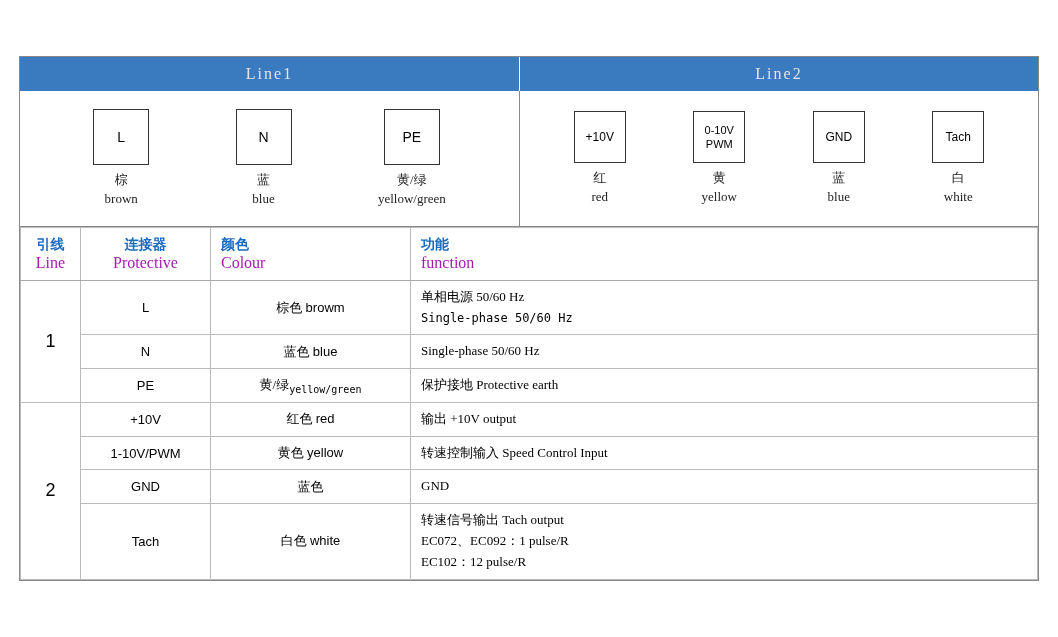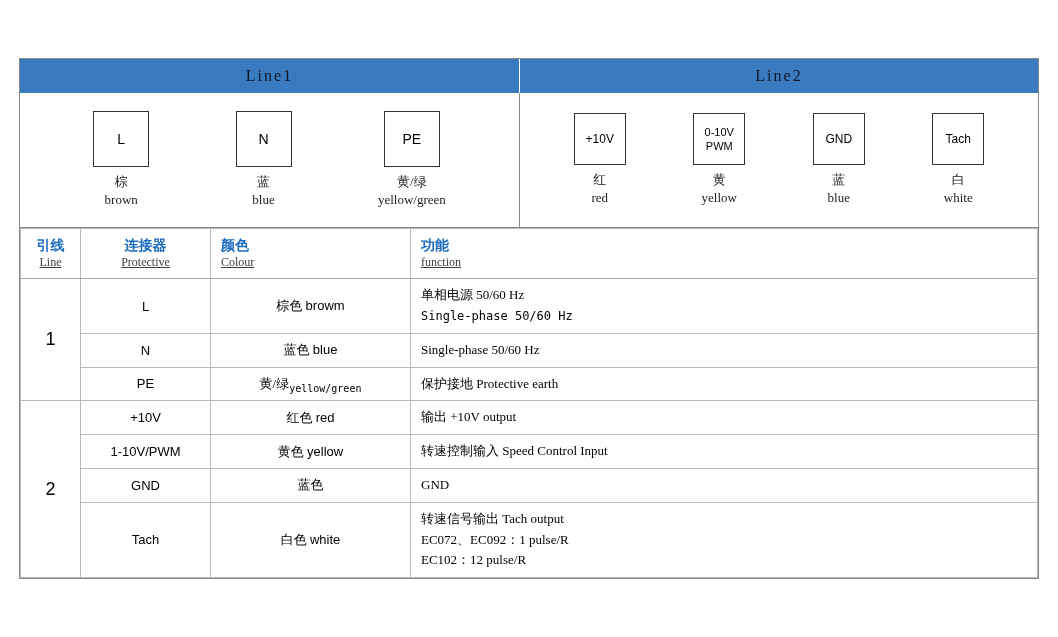--- a/index.html
+++ b/index.html
@@ -17,21 +17,21 @@
       border: 1.5px solid #888;
     }
 
     
     .header-row {
       display: flex;
       background: #3a7abf;
     }
     .header-line1, .header-line2 {
       padding: 8px 16px;
-      color: #0f172a;
+      color: #e5e5e5;
       font-size: 16px;
       letter-spacing: 2px;
       text-align: center;
     }
     .header-line1 {
       width: 500px;
       border-right: 1.5px solid #fff;
     }
     .header-line2 {
       flex: 1;
@@ -126,23 +126,22 @@
       padding: 8px 10px;
     }
     .thead-row td span.zh {
       display: block;
       font-size: 14px;
       font-weight: bold;
       color: #1a6abf;
     }
     .thead-row td span.en {
       display: block;
-      font-size: 12px;
-      color: #404040;
-      text-decoration: underline;
+      font-size: 16px;
+      color: #a21caf;
     }
 
     .line-cell {
       text-align: center;
       font-size: 18px;
       font-family: "Arial", sans-serif;
     }
     .conn-cell {
       text-align: center;
       font-family: "Arial", sans-serif;

